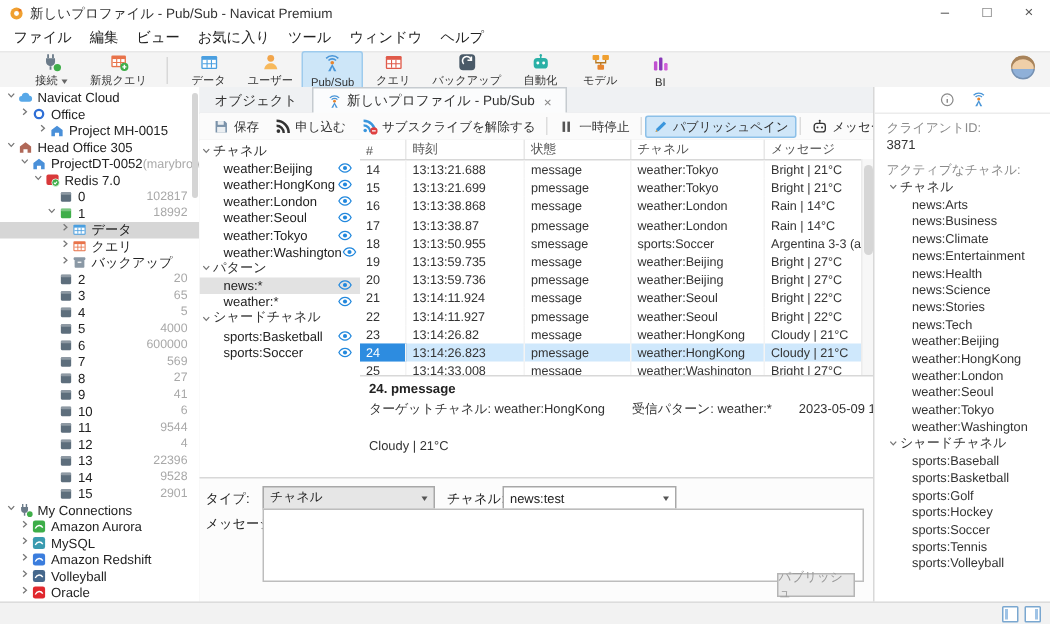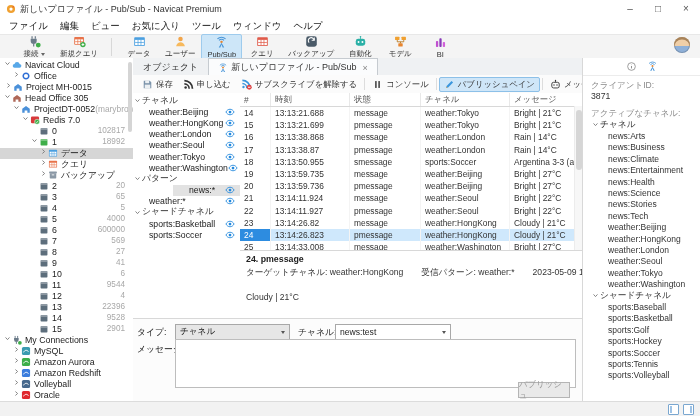--- a/index.html
+++ b/index.html
@@ -57,21 +57,21 @@
 
   
   .channels{position:absolute;left:0;top:35px;width:107px;height:225px;border-right:1px solid #e2e2e2;overflow:hidden;padding-top:2px;background:#fff;}
   .ch-row{height:11.2px;display:flex;align-items:center;white-space:nowrap;}
   .ch-row .chev{width:9px;display:flex;justify-content:center;flex:none;}
   .ch-row .chev .ic{width:7px;height:7px;color:#777;}
   .ch-head{font-size:8.8px;color:#333;}
   .ch-item{padding-left:16px;}
   .ch-item .lbl{font-size:8.7px;color:#222;}
   .ch-item .ic.eye{width:10px;height:10px;margin-left:auto;margin-right:5px;color:#2288dd;}
-  .ch-item.selected{background:#e2e2e2;margin-left:40px;}
+  .ch-item.selected{background:#e2e2e2;}
 
   
   .tablewrap{position:absolute;left:107px;top:35px;right:0;height:157px;overflow:hidden;background:#fff;}
   .trow{display:flex;align-items:stretch;}
   .thead{height:13px;border-bottom:1px solid #d8d8d8;}
   .thead .cell{color:#555;font-size:8.4px;border-right:1px solid #e8e8e8;display:flex;align-items:center;}
   .tbody-row{height:12.2px;}
   .tbody-row .cell{font-size:8.4px;color:#333;display:flex;align-items:center;border-right:1px solid #f4f4f4;}
   .cell{padding-left:4px;white-space:nowrap;overflow:hidden;flex:none;}
   .c0{width:26px;}.c1{width:74px;}.c2{width:66px;}.c3{width:84px;}.c4{flex:1 1 auto;}
@@ -377,21 +377,21 @@
         <span class="chev">
           <svg class="ic ">
             <use href="#i-chev-right"></use>
           </svg>
         </span>
         <svg class="ic ti" style="color: rgb(47, 111, 214);">
           <use href="#i-ring"></use>
         </svg>
         <span class="tree-label">Office</span>
       </div>
-      <div class="tree-row" style="padding-left: 4px;">
+      <div class="tree-row" style="padding-left: 24px;">
         <span class="chev">
           <svg class="ic ">
             <use href="#i-chev-right"></use>
           </svg>
         </span>
         <svg class="ic ti" style="color: rgb(74, 144, 217);">
           <use href="#i-building"></use>
         </svg>
         <span class="tree-label">Project MH-0015</span>
       </div>
@@ -604,35 +604,35 @@
           <use href="#i-plug"></use>
         </svg>
         <span class="tree-label">My Connections</span>
       </div>
       <div class="tree-row" style="padding-left: 12px;">
         <span class="chev">
           <svg class="ic ">
             <use href="#i-chev-right"></use>
           </svg>
         </span>
+        <svg class="ic ti" style="color: rgb(61, 174, 73);">
+          <use href="#i-brand"></use>
+        </svg>
+        <span class="tree-label">Amazon Aurora</span>
+      </div>
+      <div class="tree-row" style="padding-left: 12px;">
+        <span class="chev">
+          <svg class="ic ">
+            <use href="#i-chev-right"></use>
+          </svg>
+        </span>
         <svg class="ic ti" style="color: rgb(58, 155, 176);">
           <use href="#i-brand"></use>
         </svg>
         <span class="tree-label">MySQL</span>
-      </div>
-      <div class="tree-row" style="padding-left: 12px;">
-        <span class="chev">
-          <svg class="ic ">
-            <use href="#i-chev-right"></use>
-          </svg>
-        </span>
-        <svg class="ic ti" style="color: rgb(61, 174, 73);">
-          <use href="#i-brand"></use>
-        </svg>
-        <span class="tree-label">Amazon Aurora</span>
       </div>
       <div class="tree-row" style="padding-left: 12px;">
         <span class="chev">
           <svg class="ic ">
             <use href="#i-chev-right"></use>
           </svg>
         </span>
         <svg class="ic ti" style="color: rgb(59, 125, 221);">
           <use href="#i-brand"></use>
         </svg>
@@ -694,21 +694,21 @@
           <svg class="ic ">
             <use href="#i-rss-minus"></use>
           </svg>
           <span>サブスクライブを解除する</span>
         </div>
         <div class="stb-sep"></div>
         <div class="stb">
           <svg class="ic ">
             <use href="#i-pause"></use>
           </svg>
-          <span>コンソール</span>
+          <span>一時停止</span>
         </div>
         <div class="stb-sep"></div>
         <div class="stb active">
           <svg class="ic ">
             <use href="#i-pencil"></use>
           </svg>
           <span>パブリッシュペイン</span>
         </div>
         <div class="stb-sep"></div>
         <div class="stb">

